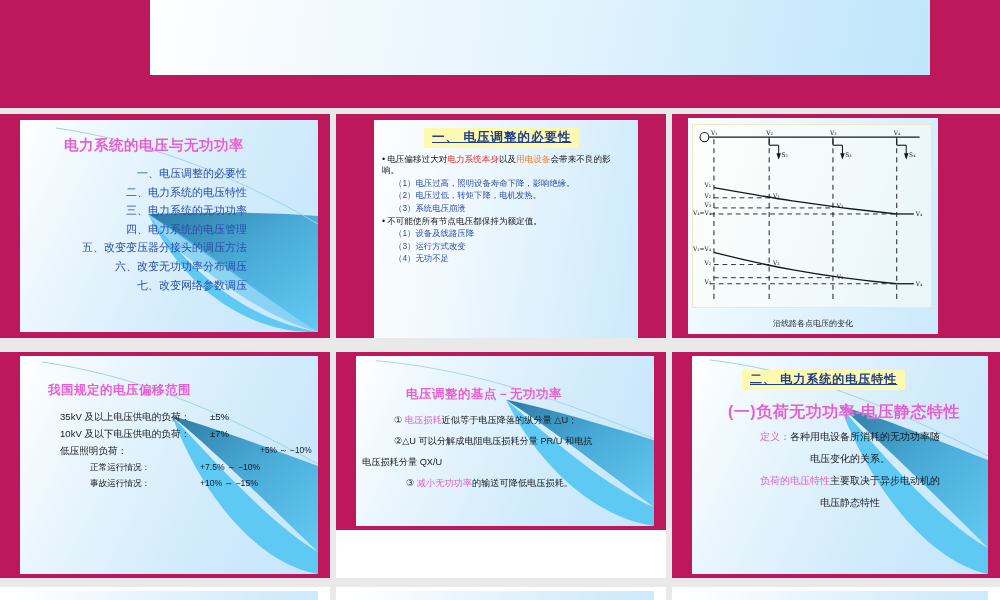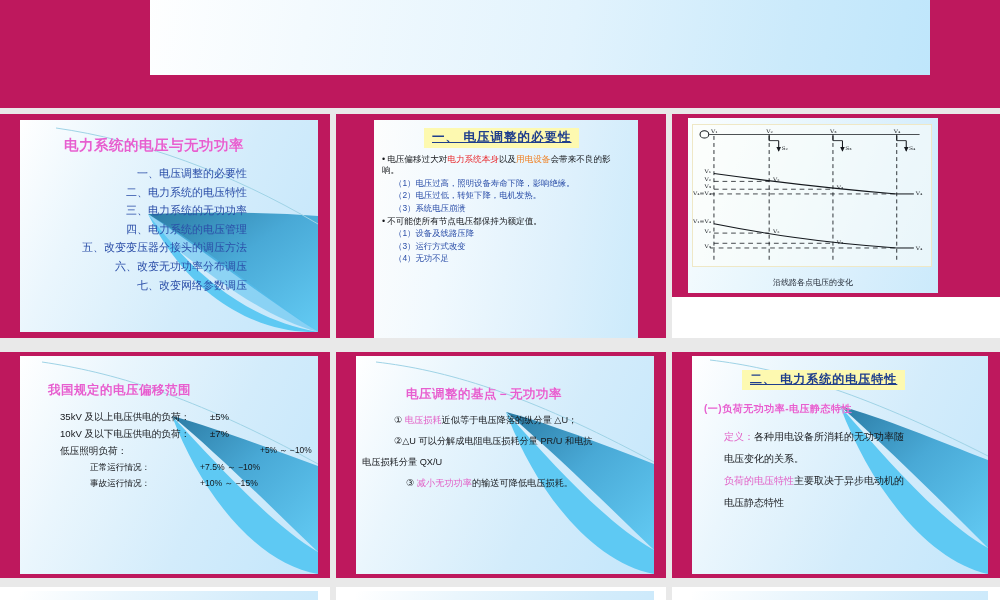--- a/index.html
+++ b/index.html
@@ -86,23 +86,23 @@
 
   
   .s5-title{position:absolute;left:50px;top:30px;font-size:12.5px;}
   .s5-body{position:absolute;left:38px;top:58px;right:10px;}
   .s5-body p{margin:0 0 9px 0;font-size:9.2px;line-height:12px;color:#16181c;}
   .s5-body p.flush{margin-left:-32px;}
   .s5-body p.ind{margin-left:12px;}
 
   
   .s6-title{position:absolute;left:50px;top:14px;font-size:12px;}
-  .s6-sub{position:absolute;left:12px;top:46px;font-size:10px;}
+  .s6-sub{position:absolute;left:36px;top:46px;font-size:16px;}
   .s6-body{position:absolute;left:28px;top:74px;right:12px;}
-  .s6-body p{margin:0 0 8px 4px;font-size:10px;line-height:14px;color:#16181c;}
+  .s6-body p{margin:0 0 8px 4px;font-size:10px;line-height:14px;color:#16181c;text-align:center;}
 </style>
 </head>
 <body>
 
 <div class="page">
 
   <div class="cell" style="left:0;top:0;width:1000px;height:108px;position:absolute;">
     <div class="slide">
       <div class="canvas" style="left:150px;right:70px;top:-100px;bottom:33px;
                   background:linear-gradient(100deg,#ffffff 0%,#f3fafe 22%,#e2f3fd 55%,#cbeafb 82%,#bfe6fb 100%);">
@@ -171,21 +171,21 @@
             <span class="bullet"></span><span class="black">不可能使所有节点电压都保持为额定值。</span>
           </p>
           <p class="sub">（1）设备及线路压降</p>
           <p class="sub">（3）运行方式改变</p>
           <p class="sub">（4）无功不足</p>
         </div>
       </div>
     </div>
   </div>
 
-  <div class="cell" style="position:absolute;left:672px;top:114px;width:328px;height:183px;">
+  <div class="cell" style="position:absolute;left:672px;top:114px;width:328px;height:224px;">
     <div class="slide">
       <div class="canvas" style="left:16px;right:62px;top:4px;bottom:4px;
                   background:linear-gradient(110deg,#fbfeff 0%,#eaf7fd 35%,#d7eefc 75%,#cbeafb 100%);">
 
         <div class="fig-box">
           <svg viewBox="0 0 250 180" preserveAspectRatio="none" width="100%" height="100%">
             <g stroke="#14181d" fill="none" stroke-width="1.1">
 
               <circle cx="12" cy="12" r="4.6"></circle>
 
@@ -308,21 +308,21 @@
           </div>
           <div class="ln ind">
             <span>事故运行情况：</span>
             <span class="v" style="left:140px;">+10% ～ −15%</span>
           </div>
         </div>
       </div>
     </div>
   </div>
 
-  <div class="cell" style="position:absolute;left:336px;top:352px;width:330px;height:226px;">
+  <div class="cell" style="position:absolute;left:336px;top:352px;width:330px;height:178px;">
     <div class="slide">
       <div class="canvas" style="left:20px;right:12px;top:4px;bottom:4px;">
 
         <svg class="swoosh" viewBox="0 0 298 218" preserveAspectRatio="none">
           <defs>
             <linearGradient id="g5" x1="0" y1="0" x2="1" y2="1">
               <stop offset="0%" stop-color="#2b7ba4"></stop>
               <stop offset="45%" stop-color="#49a9d6"></stop>
               <stop offset="100%" stop-color="#63cbf4"></stop>
             </linearGradient>

